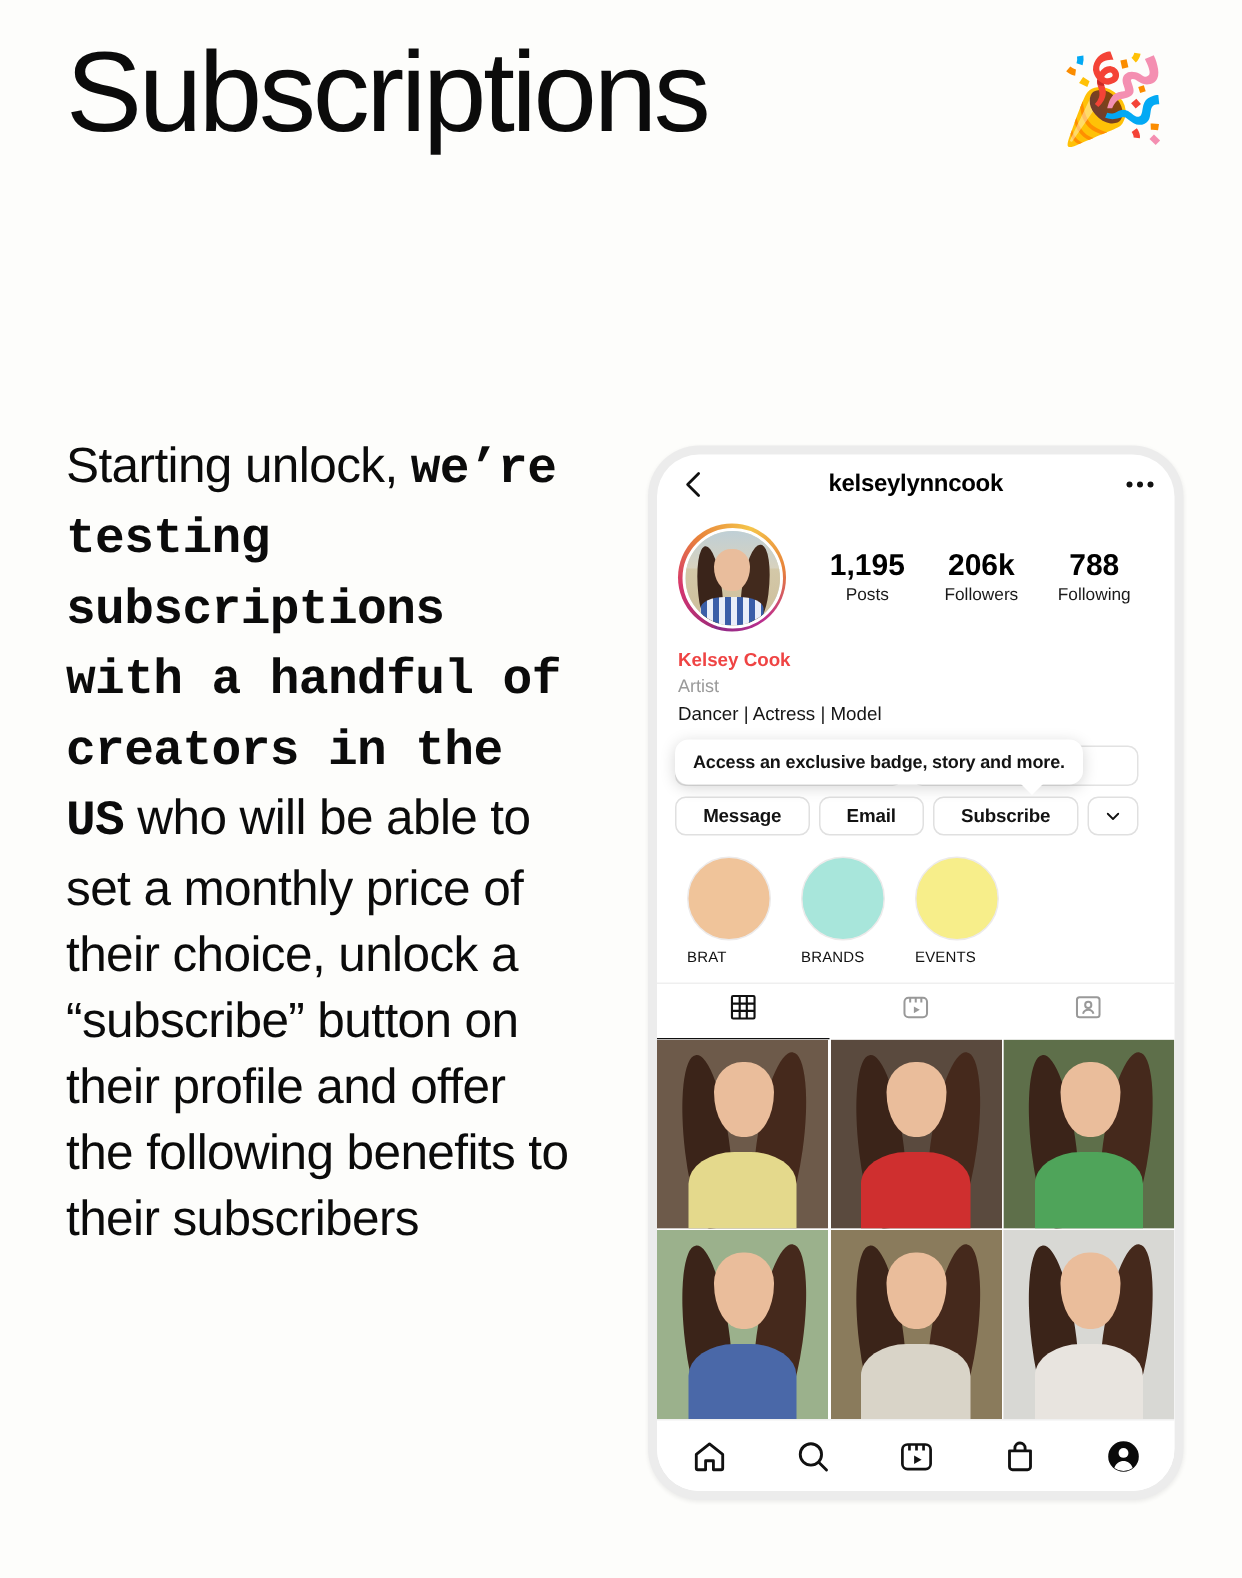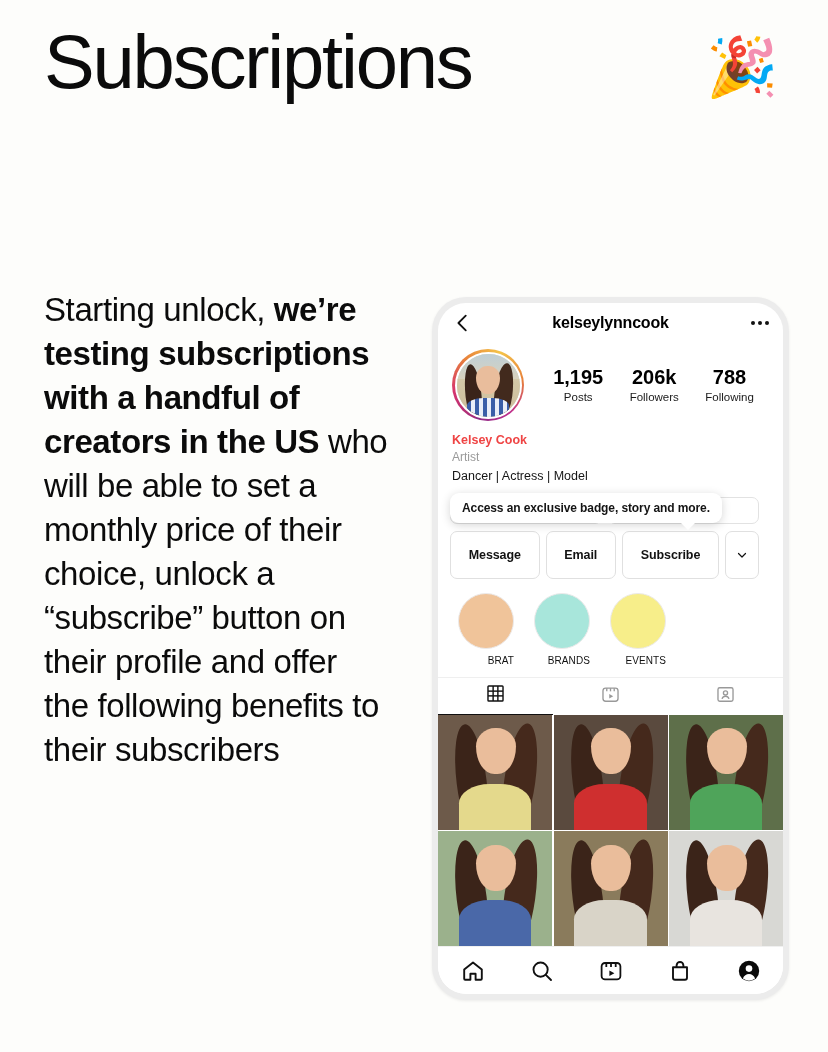--- a/index.html
+++ b/index.html
@@ -47,21 +47,21 @@
   .bodycopy {
     position: absolute;
     left: 44px;
     top: 288px;
     width: 345px;
     font-size: 33px;
     line-height: 44px;
     letter-spacing: -0.4px;
     color: #0b0b0b;
   }
-  .bodycopy b { font-weight: 700; }
+  .bodycopy b { font-weight: 700; font-family: Liberation Mono, monospace; }
 
   
   .phone {
     position: absolute;
     left: 432px;
     top: 297px;
     width: 357px;
     height: 703px;
     background: #ececec;
     border-radius: 34px;
@@ -195,21 +195,21 @@
     border-top: 8px solid #fff;
   }
 
   .btn-row {
     display: flex;
     gap: 6px;
     margin-top: 7px;
   }
   .ig-btn {
     flex: 1 1 auto;
-    height: 48px;
+    height: 26px;
     border: 1px solid #e0e0e0;
     border-radius: 7px;
     background: #fff;
     font-family: "Liberation Sans", sans-serif;
     font-size: 12.5px;
     font-weight: 700;
     color: #121212;
     display: flex;
     align-items: center;
     justify-content: center;
@@ -218,21 +218,21 @@
   .ig-btn.chev { flex: 0 0 34px; }
   .chev-glyph { width: 12px; height: 12px; }
 
   
   .ig-highlights {
     display: flex;
     gap: 20px;
     padding: 14px 20px 0 20px;
     flex: 0 0 auto;
   }
-  .hl { width: 56px; text-align: right; }
+  .hl { width: 56px; text-align: left; }
   .hl-circle {
     width: 56px; height: 56px; border-radius: 50%;
     border: 1.5px solid #eceaea;
   }
   .hl-label {
     font-size: 10px; color: #111; margin-top: 6px; letter-spacing: 0.1px;
   }
 
   
   .ig-tabs {

